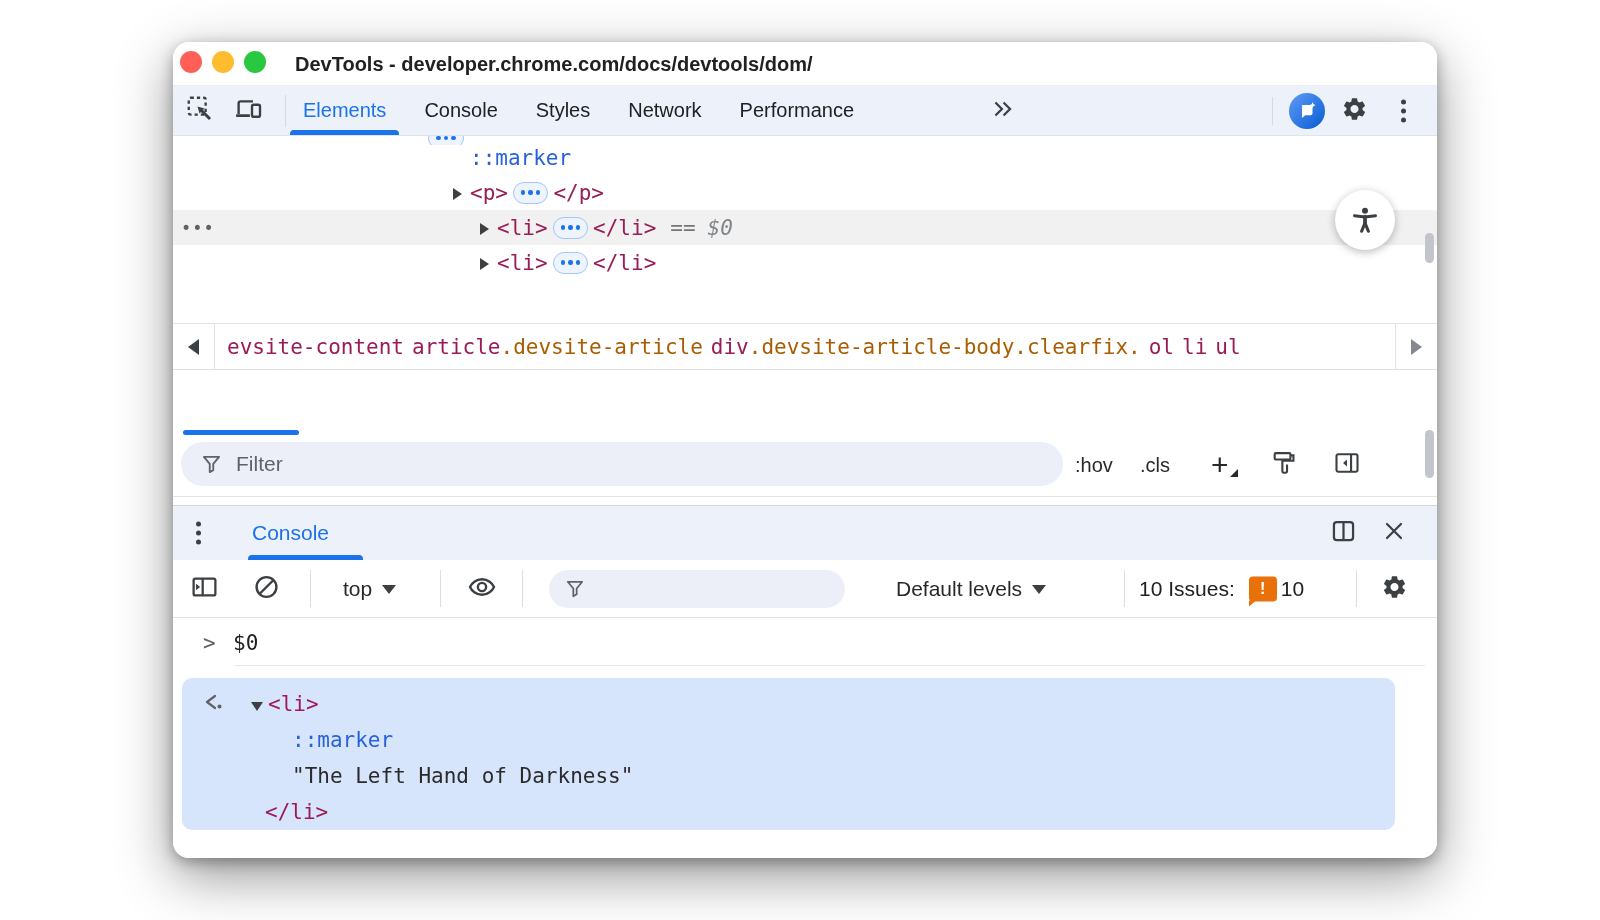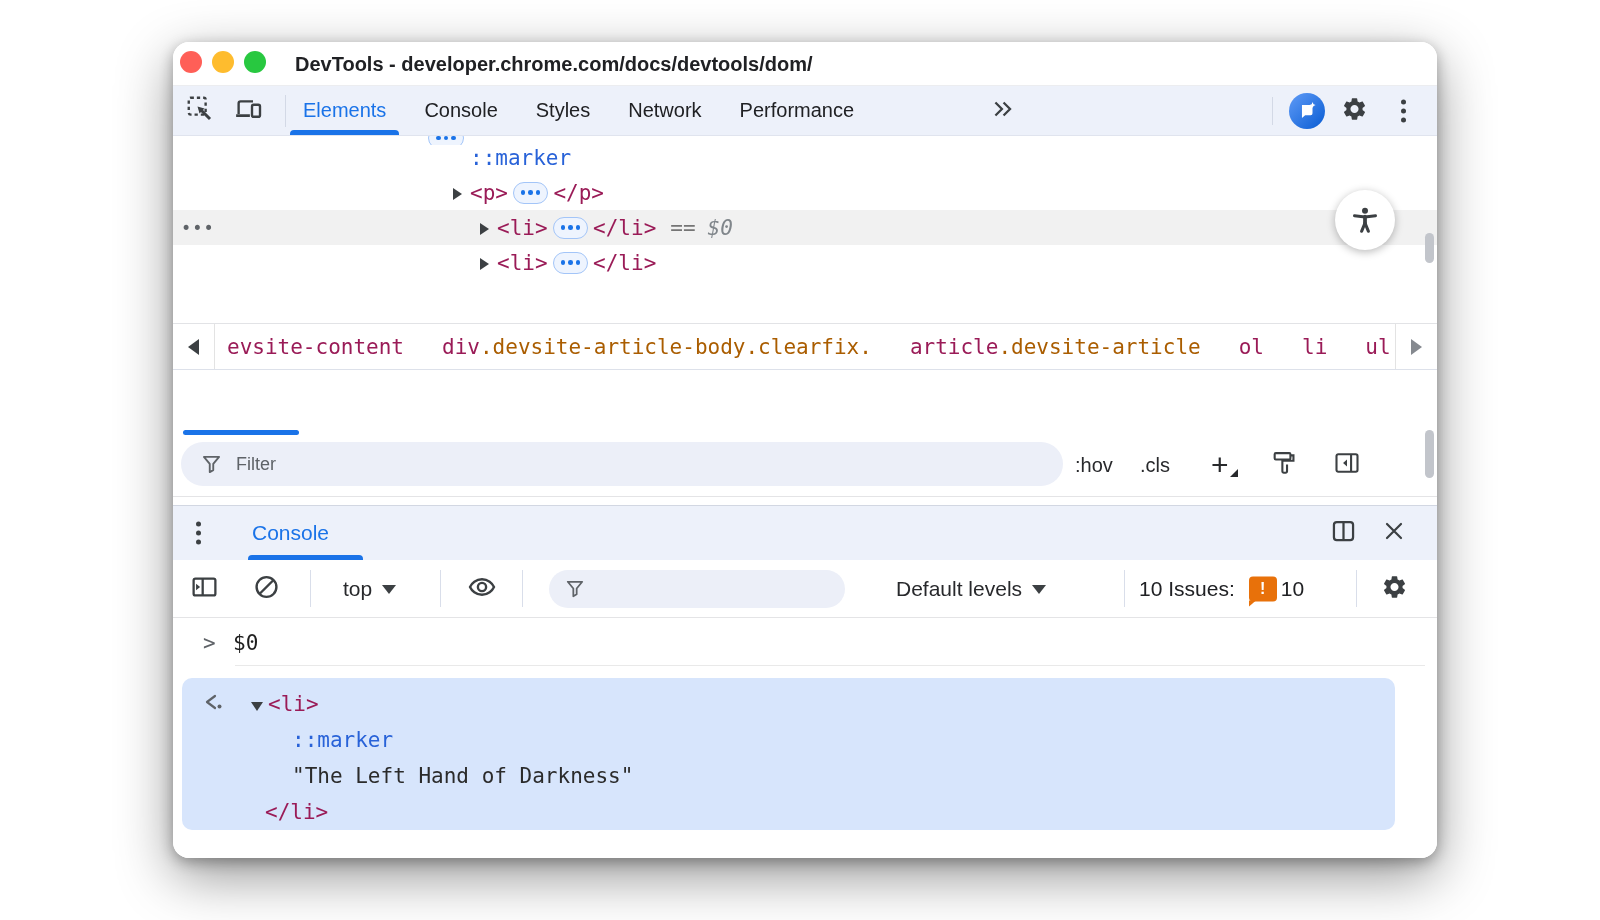--- a/index.html
+++ b/index.html
@@ -72,39 +72,39 @@
   .crumbbar { position:absolute; left:0; top:281px; width:100%; height:47px; background:#fff;
     border-top:1px solid #e2e3e6; border-bottom:1px solid #dde1ea;
     font-family:"DejaVu Sans Mono", monospace; font-size:21px; }
   .crumb-nav { position:absolute; top:0; height:100%; width:42px; display:flex;
     align-items:center; justify-content:center; cursor:pointer; background:#fff; }
   .crumb-nav.left  { left:0; border-right:1px solid #e3e3e3; }
   .crumb-nav.right { right:0; border-left:1px solid #e3e3e3; }
   .tri-left  { width:0; height:0; border-right:11px solid #3c4043; border-top:8px solid transparent; border-bottom:8px solid transparent; }
   .tri-right { width:0; height:0; border-left:11px solid #85898f; border-top:8px solid transparent; border-bottom:8px solid transparent; }
   .crumbs { position:absolute; left:50px; right:44px; top:0; height:100%; display:flex;
-    align-items:center; gap:30px; overflow:hidden; }
+    align-items:center; overflow:hidden; }
   .crumb { white-space:nowrap; cursor:pointer; padding:3px 4px; border-radius:3px; }
   .crumb .ctag { font-weight:normal; color:#9a1b57; }
   .crumb .ccls { font-weight:normal; color:#aa5d00; }
 
   
   .styles-tabs { position:absolute; left:0; top:328px; width:100%; height:63px; background:#edf1fa;
     display:flex; align-items:center; gap:46px; padding-left:17px; font-size:21px; color:#202124; }
   .stab { cursor:pointer; white-space:nowrap; }
   .stab.active { color:#1a73e8; }
   .styles-underline { position:absolute; left:10px; top:388px; width:116px; height:5px;
     background:#1a73e8; border-radius:4px; z-index:3; }
 
   
   .filter-row { position:absolute; left:0; top:391px; width:100%; height:64px; background:#fff;
     border-bottom:1px solid #e4e4e6; }
   .filter-pill { position:absolute; left:8px; top:9px; width:882px; height:44px;
     background:#eceff8; border-radius:22px; display:flex; align-items:center; padding-left:20px; gap:14px; }
-  .filter-pill input { border:none; outline:none; background:transparent; font-size:18px;
+  .filter-pill input { border:none; outline:none; background:transparent; font-size:21px;
     color:#202124; width:70%; font-family:"Liberation Sans", sans-serif; }
   .filter-pill input::placeholder { color:#5f6368; }
   .tool-txt { position:absolute; top:50%; transform:translateY(-50%); font-size:20px;
     font-weight:500; color:#28292c; cursor:pointer; }
   .plus-btn { position:absolute; left:1038px; top:50%; transform:translateY(-50%);
     font-size:30px; font-weight:400; color:#28292c; cursor:pointer; line-height:20px; }
   .plus-btn::after { content:""; position:absolute; right:-9px; bottom:-2px; width:0; height:0;
     border-left:8px solid transparent; border-bottom:8px solid #28292c; }
   .fr-icon { position:absolute; top:50%; transform:translateY(-50%); cursor:pointer; }
 
@@ -284,22 +284,22 @@
     </div>
     <div class="scroll-thumb" style="top:97px; height:30px"></div>
   </div>
 
   <div class="crumbbar">
     <div class="crumb-nav left">
           <span class="tri-left"></span>
         </div>
     <div class="crumbs">
       <span class="crumb"><b class="ctag">evsite-content</b><b class="ccls"></b></span>
+      <span class="crumb"><b class="ctag">article</b><b class="ccls">.devsite-article</b></span>
       <span class="crumb"><b class="ctag">div</b><b class="ccls">.devsite-article-body.clearfix.</b></span>
-      <span class="crumb"><b class="ctag">article</b><b class="ccls">.devsite-article</b></span>
       <span class="crumb"><b class="ctag">ol</b></span>
       <span class="crumb"><b class="ctag">li</b></span>
       <span class="crumb"><b class="ctag">ul</b></span>
 
     </div>
     <div class="crumb-nav right">
           <span class="tri-right"></span>
         </div>
   </div>
 

